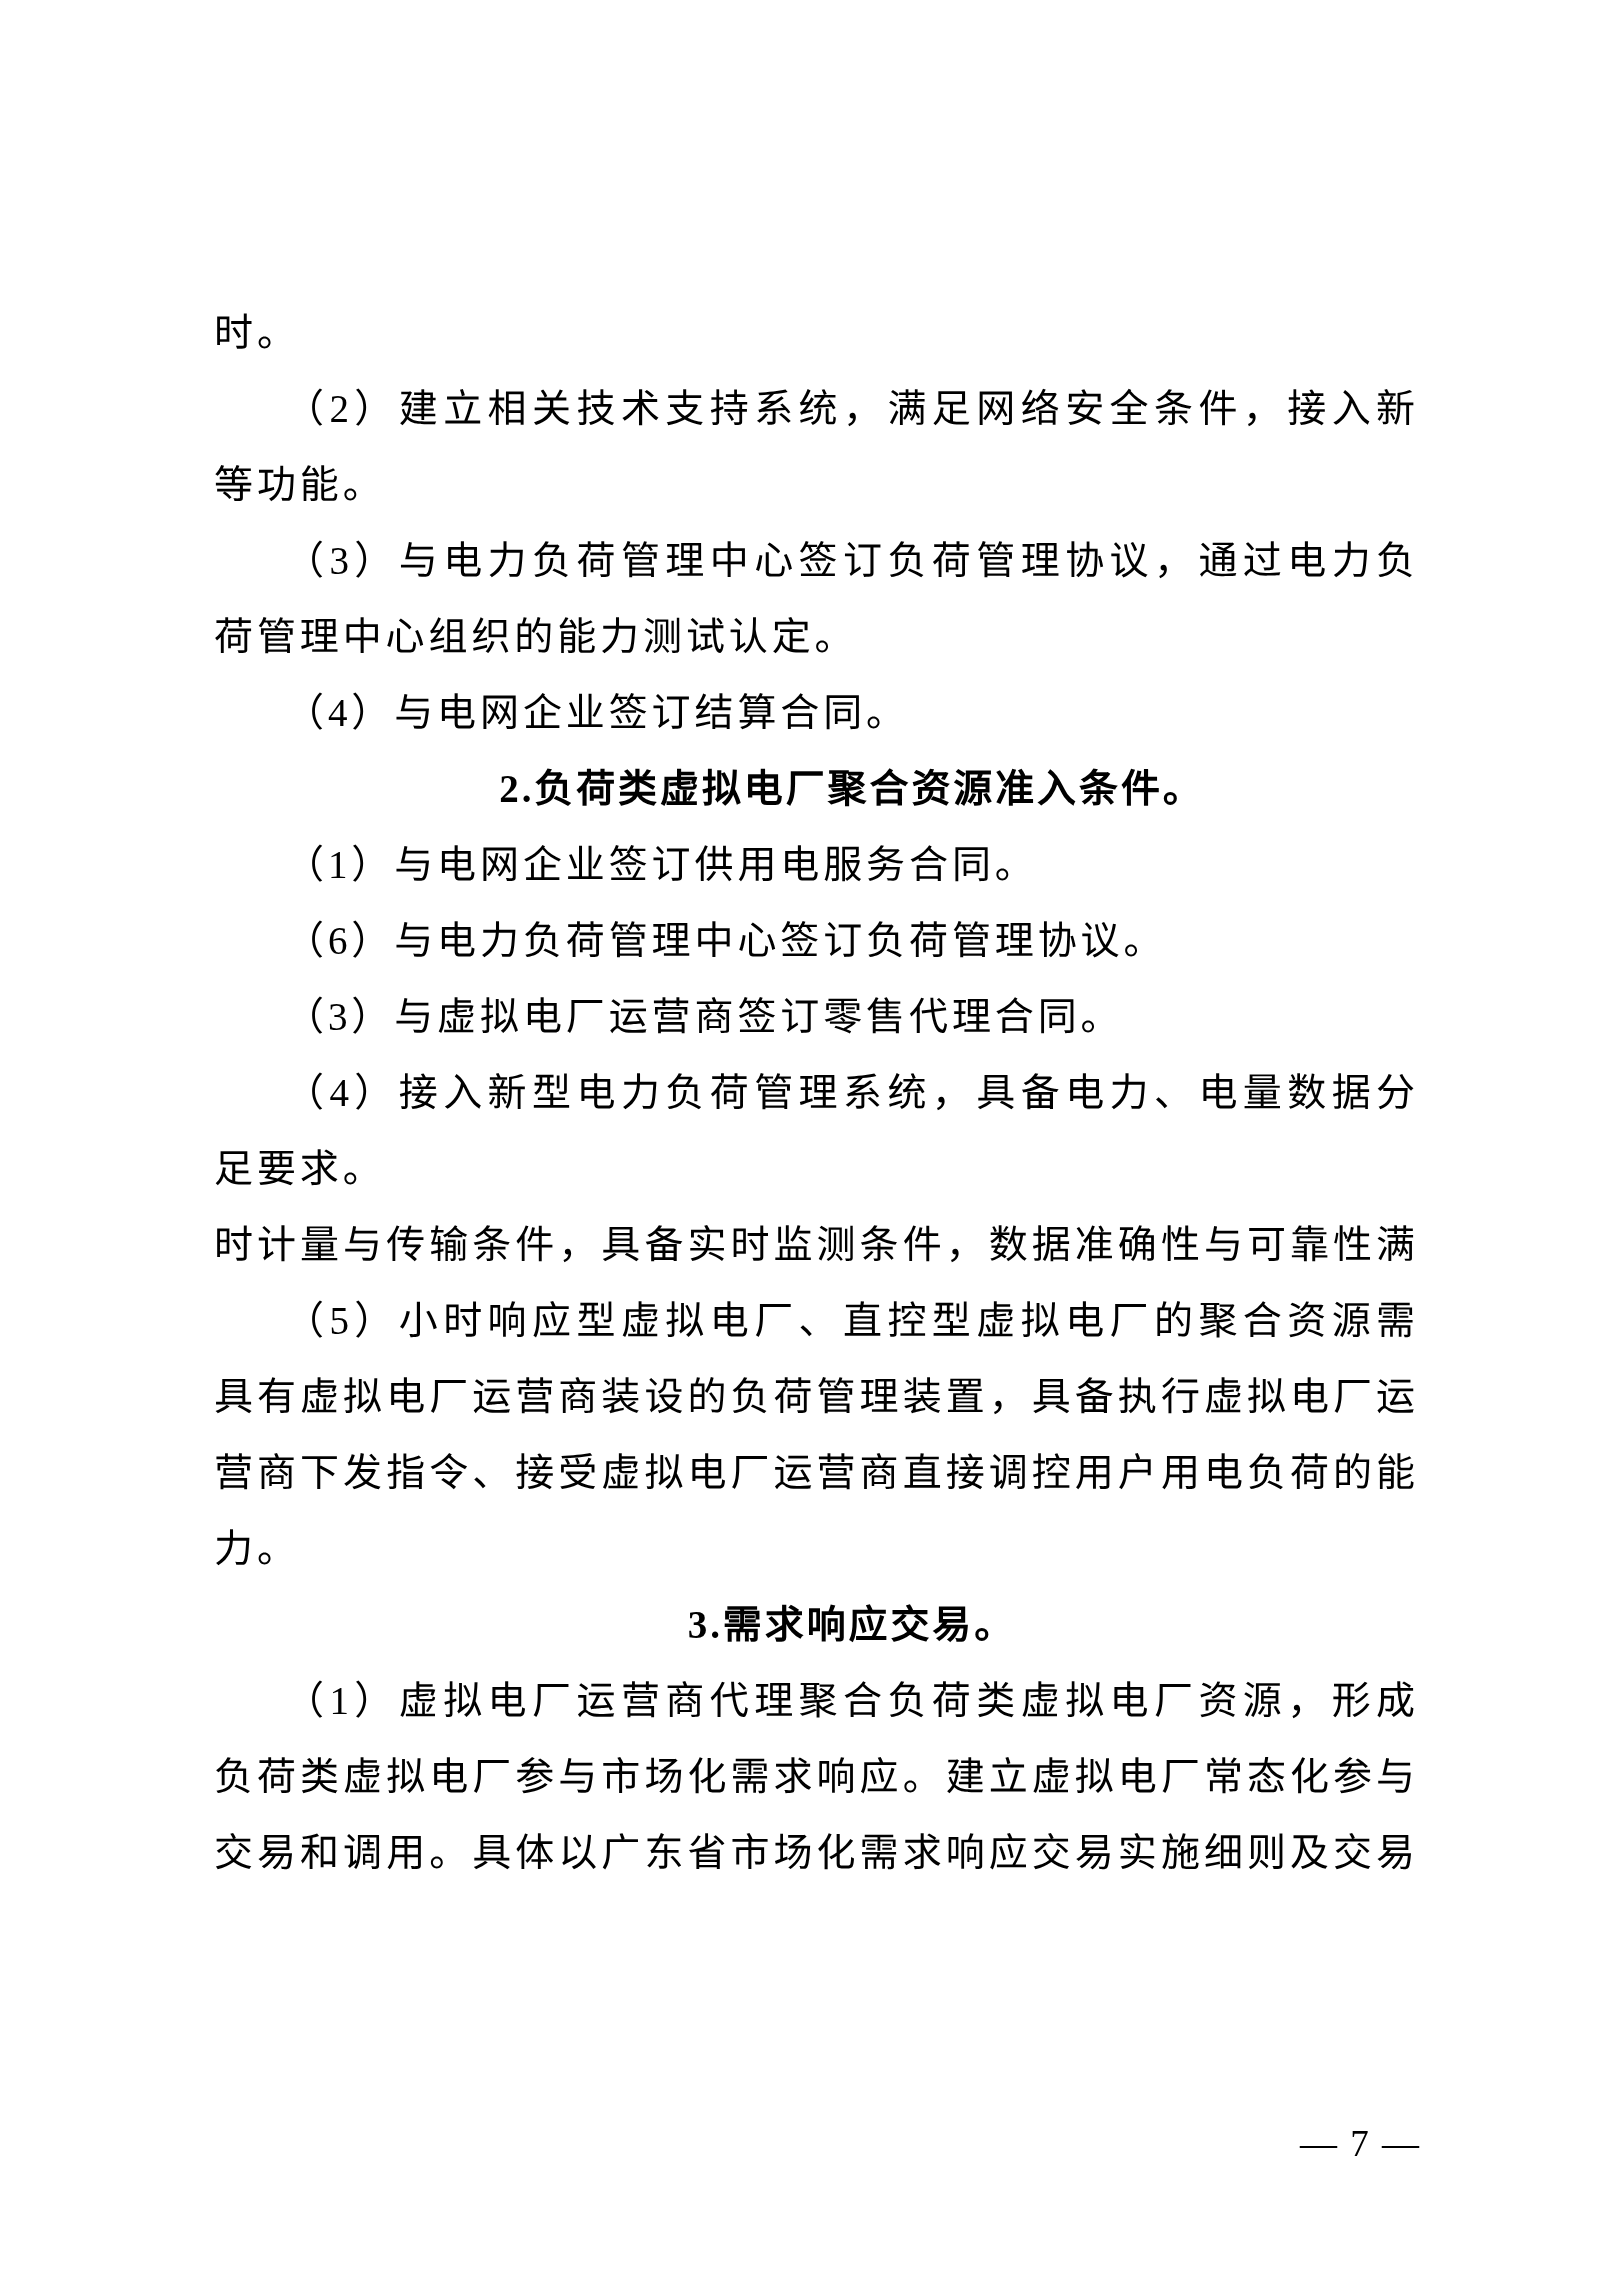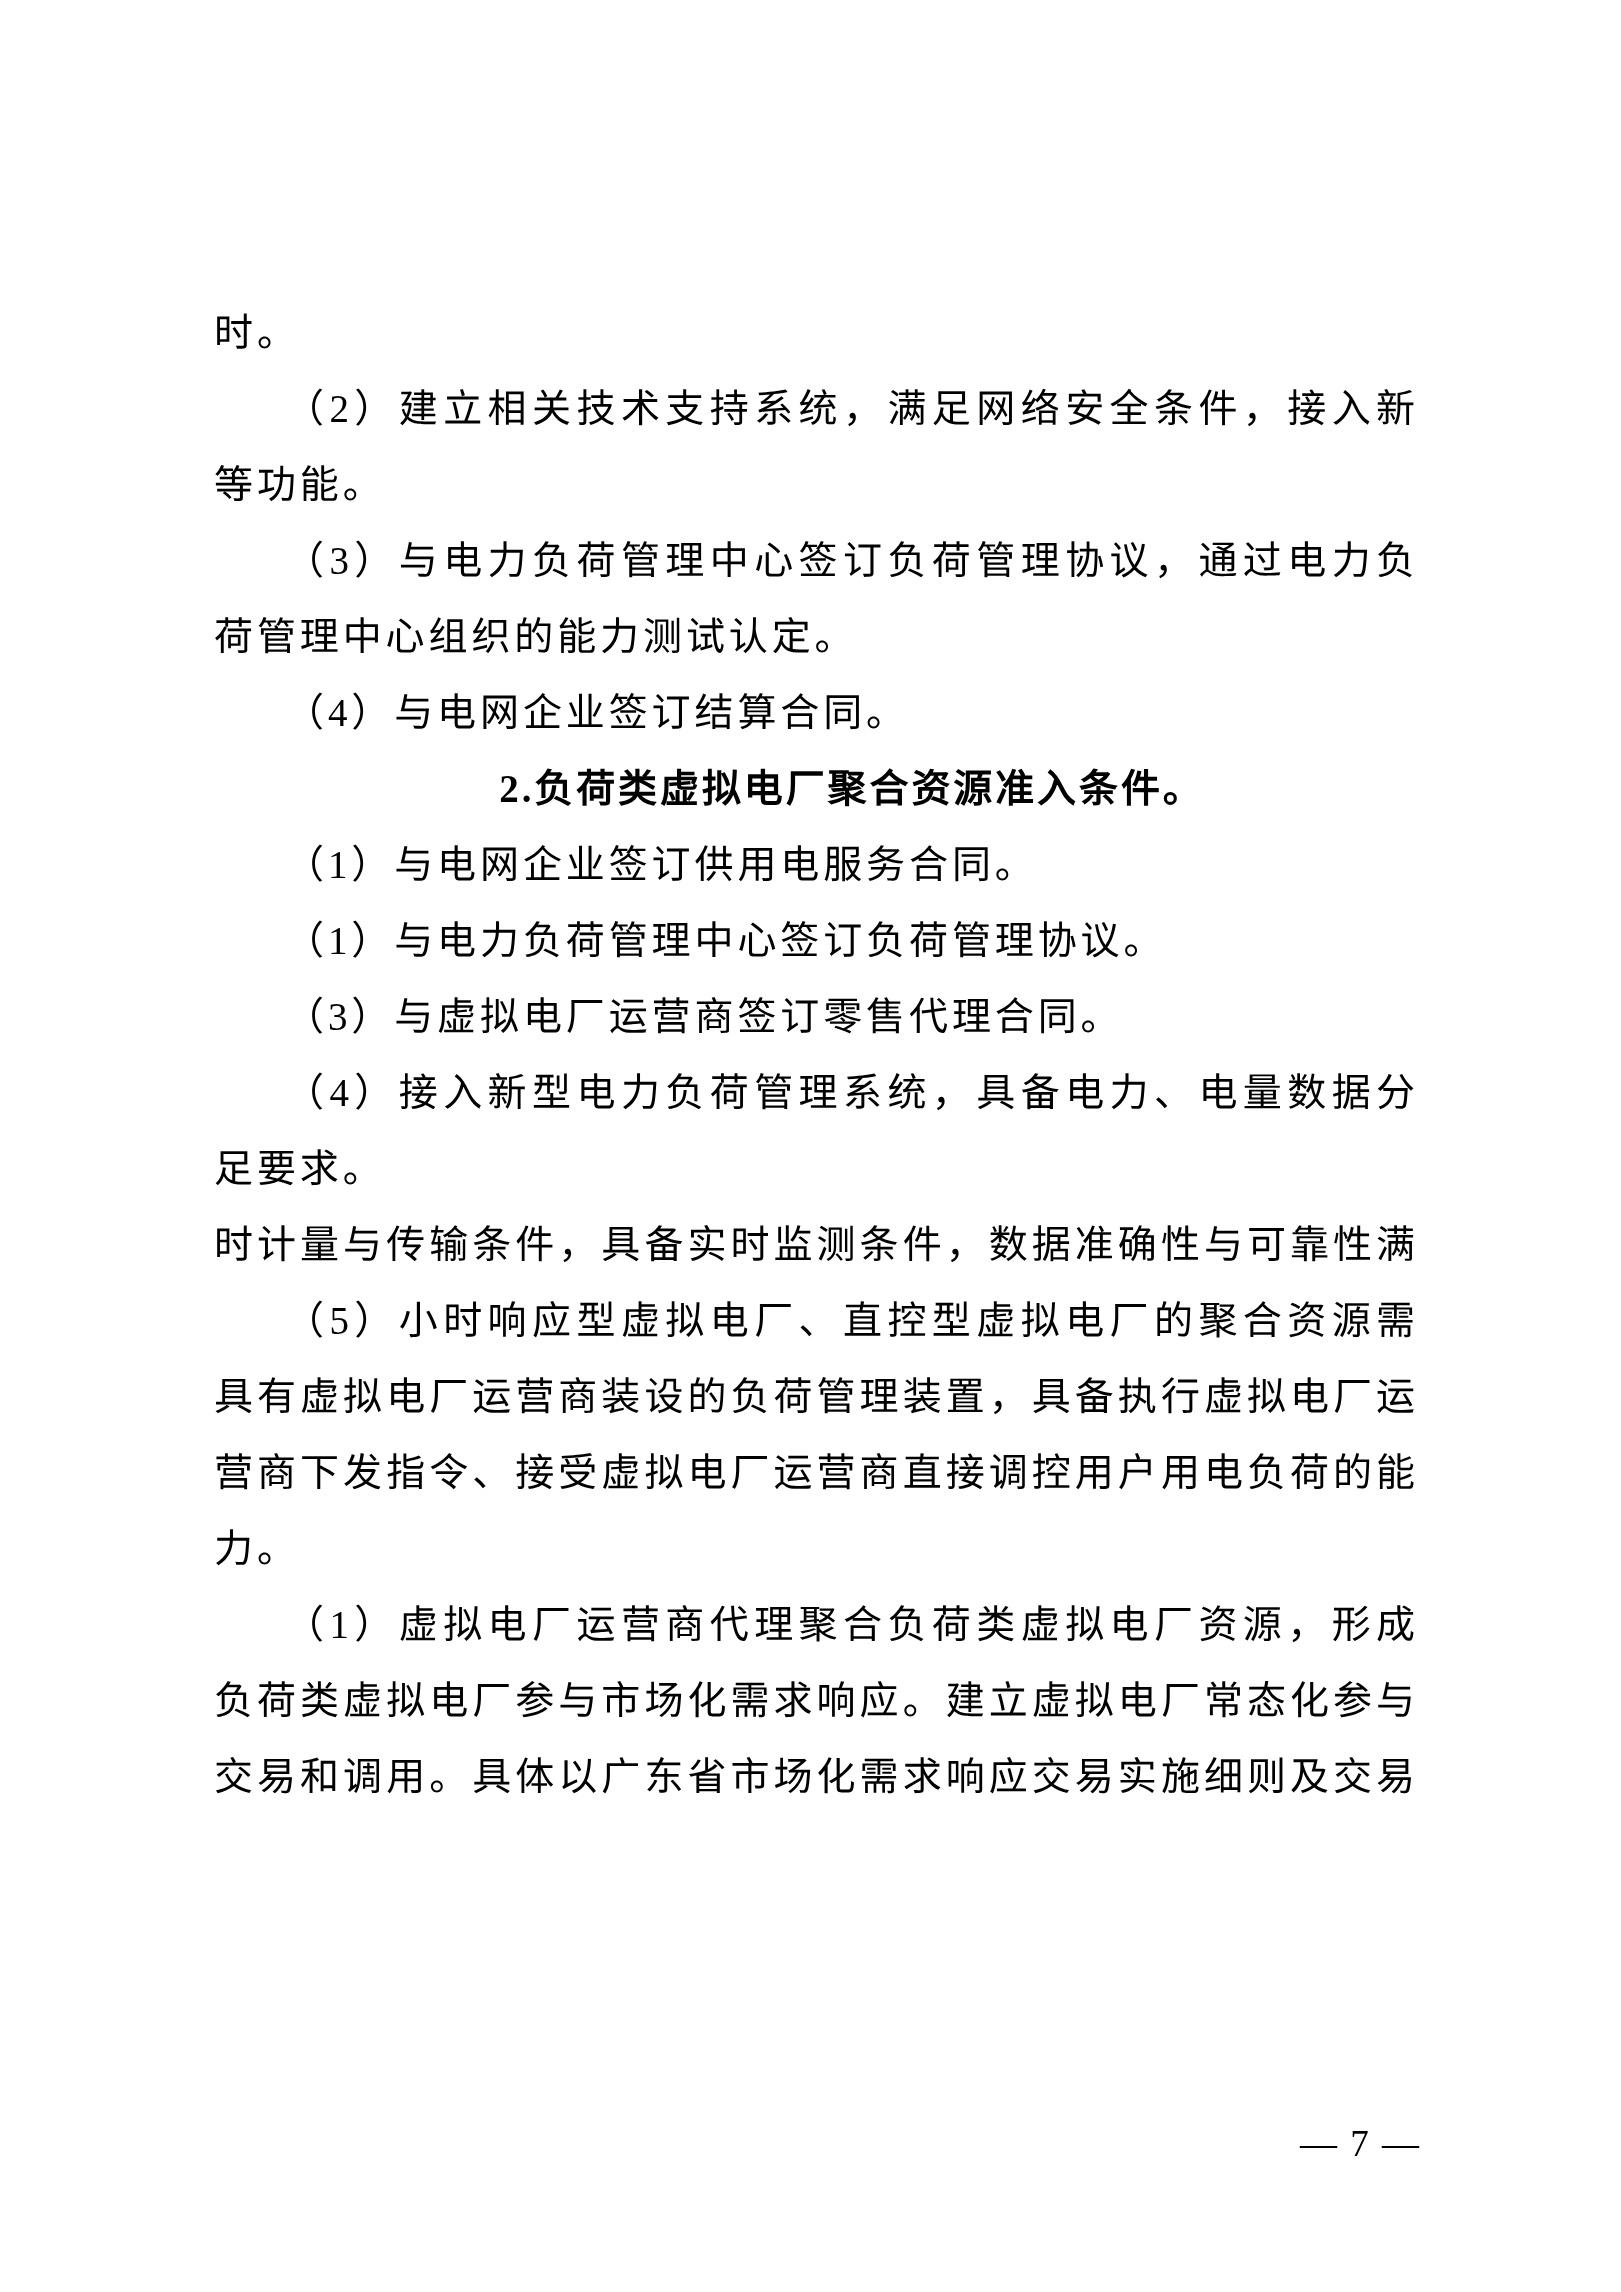--- a/index.html
+++ b/index.html
@@ -65,28 +65,29 @@
 <div class="page">
   <div class="text-block" id="text-block">
       <div class="line">时。</div>
       <div class="line indent fill">（2）建立相关技术支持系统，满足网络安全条件，接入新</div>
       <div class="line">等功能。</div>
       <div class="line indent fill">（3）与电力负荷管理中心签订负荷管理协议，通过电力负</div>
       <div class="line">荷管理中心组织的能力测试认定。</div>
       <div class="line indent">（4）与电网企业签订结算合同。</div>
       <div class="line bold indent">2.负荷类虚拟电厂聚合资源准入条件。</div>
       <div class="line indent">（1）与电网企业签订供用电服务合同。</div>
-      <div class="line indent">（1）与电力负荷管理中心签订负荷管理协议。</div>
+      <div class="line indent">（6）与电力负荷管理中心签订负荷管理协议。</div>
       <div class="line indent">（3）与虚拟电厂运营商签订零售代理合同。</div>
       <div class="line indent fill">（4）接入新型电力负荷管理系统，具备电力、电量数据分</div>
       <div class="line">足要求。</div>
       <div class="line fill">时计量与传输条件，具备实时监测条件，数据准确性与可靠性满</div>
       <div class="line indent fill">（5）小时响应型虚拟电厂、直控型虚拟电厂的聚合资源需</div>
       <div class="line fill">具有虚拟电厂运营商装设的负荷管理装置，具备执行虚拟电厂运</div>
       <div class="line fill">营商下发指令、接受虚拟电厂运营商直接调控用户用电负荷的能</div>
       <div class="line">力。</div>
+      <div class="line bold indent">3.需求响应交易。</div>
       <div class="line indent fill">（1）虚拟电厂运营商代理聚合负荷类虚拟电厂资源，形成</div>
       <div class="line fill">负荷类虚拟电厂参与市场化需求响应。建立虚拟电厂常态化参与</div>
       <div class="line fill">交易和调用。具体以广东省市场化需求响应交易实施细则及交易</div>
     </div>
   <div class="page-number">— 7 —</div>
 </div>
 
 
 </body></html>

